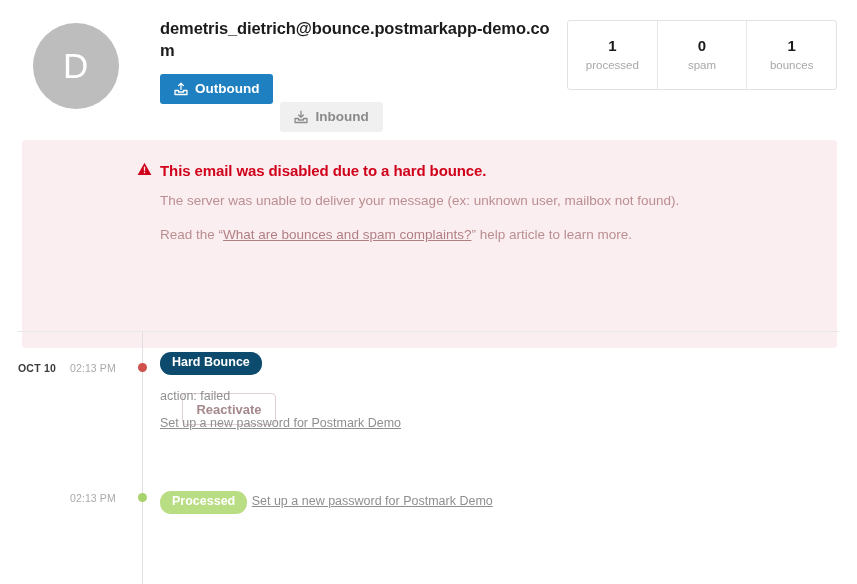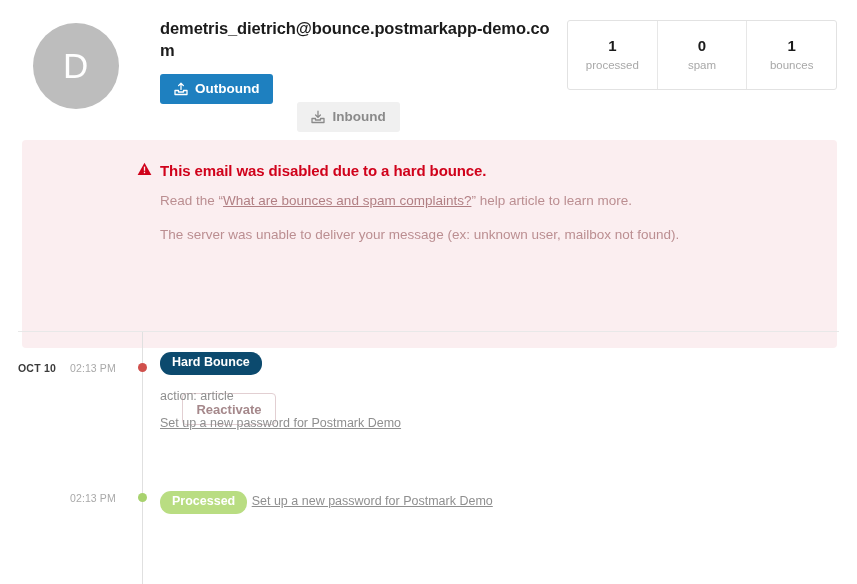--- a/index.html
+++ b/index.html
@@ -48,21 +48,21 @@
     font-size: 16.5px;
     font-weight: bold;
     color: #1b1b1b;
     line-height: 1.32;
     letter-spacing: -0.1px;
     word-break: break-all;
   }
   .dir-tabs {
     margin-top: 12px;
     display: flex;
-    gap: 24px;
+    gap: 7px;
   }
   .dir-tab {
     display: inline-flex;
     align-items: center;
     gap: 7px;
     height: 30px;
     padding: 0 14px;
     border-radius: 3px;
     font-size: 13.5px;
     font-weight: bold;
@@ -329,41 +329,41 @@
         <svg width="15" height="14" viewBox="0 0 15 14" aria-hidden="true">
           <path d="M7.5 0.8 L14.4 13 L0.6 13 Z" fill="#d0021b"></path>
           <rect x="6.85" y="4.6" width="1.3" height="4.2" fill="#fbeef0"></rect>
           <rect x="6.85" y="9.7" width="1.3" height="1.5" fill="#fbeef0"></rect>
         </svg>
       </span>
       <span>This email was disabled due to a hard bounce.</span>
     </div>
 
     <div class="alert-body">
+      <div class="alert-line">The server was unable to deliver your message (ex: unknown user, mailbox not found).</div>
       <div class="alert-line">
         <span>Read the “</span><a class="alert-link">What are bounces and spam complaints?</a><span>” help article to learn more.</span>
       </div>
-      <div class="alert-line">The server was unable to deliver your message (ex: unknown user, mailbox not found).</div>
     </div>
 
     <button class="reactivate-btn">Reactivate</button>
   </div>
 
   <div class="divider"></div>
 
   <div class="timeline">
     <div class="timeline-rail"></div>
 
     <div class="tl-event e0">
       <div class="tl-date">OCT 10</div>
       <div class="tl-time">02:13 PM</div>
       <div class="tl-dot red"></div>
       <div class="tl-content">
         <span class="tl-badge red">Hard Bounce</span>
-        <div class="tl-desc">action: article</div>
+        <div class="tl-desc">action: failed</div>
         <a class="tl-subject">Set up a new password for Postmark Demo</a>
       </div>
     </div>
 
     <div class="tl-event e1">
       <div class="tl-date"></div>
       <div class="tl-time">02:13 PM</div>
       <div class="tl-dot green"></div>
       <div class="tl-content">
         <span class="tl-badge green">Processed</span>

